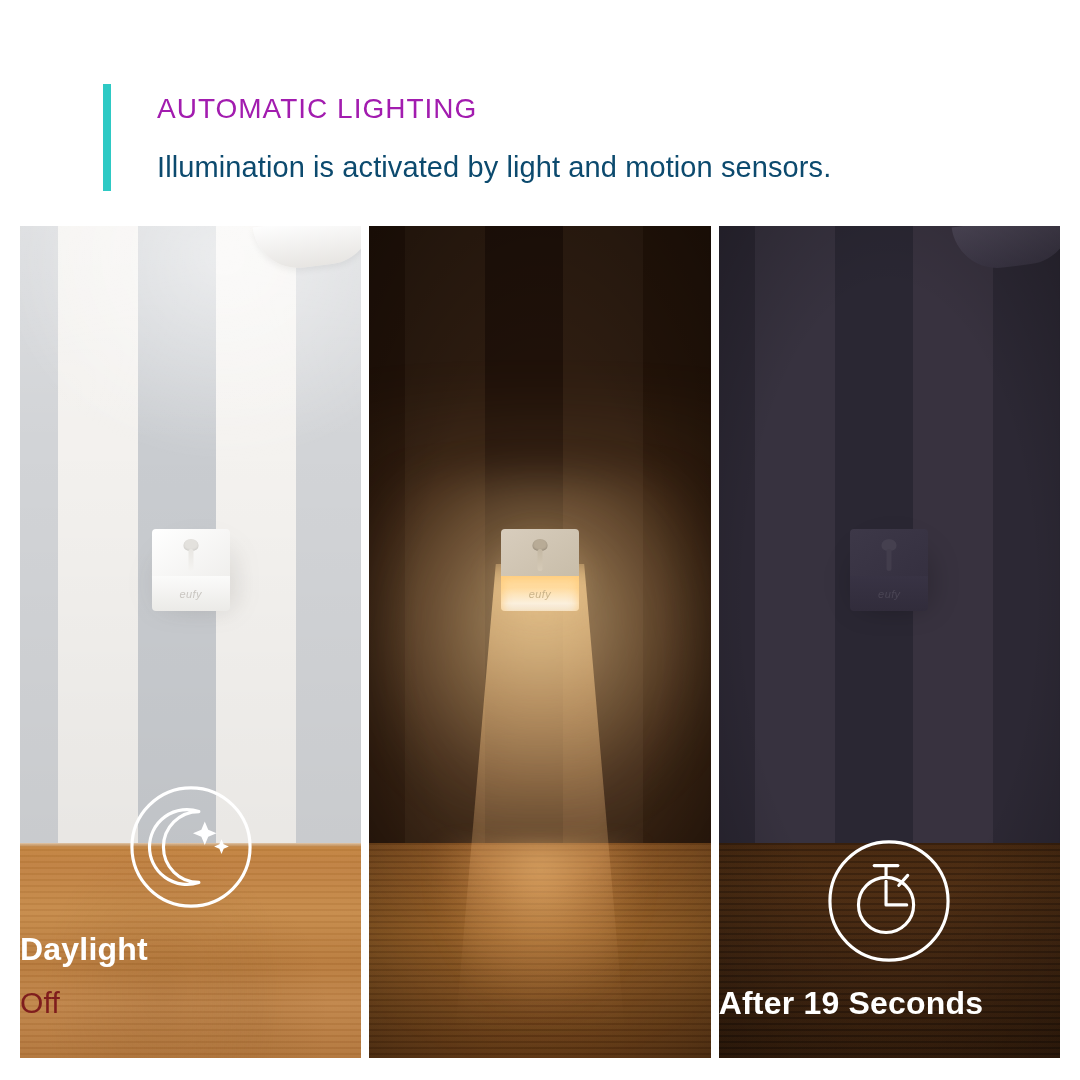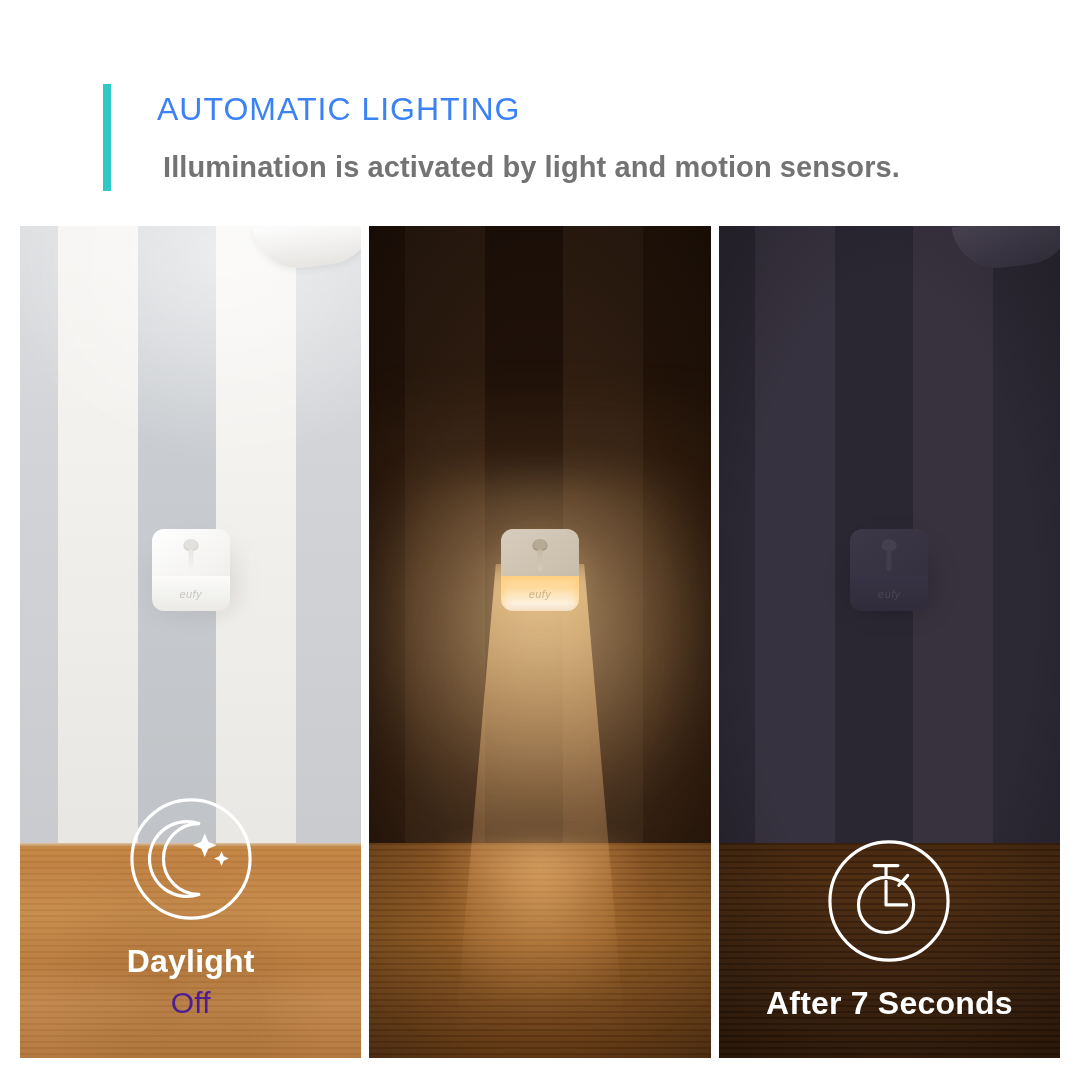--- a/index.html
+++ b/index.html
@@ -20,33 +20,33 @@
   }
   #accent-bar {
     position:absolute;
     left:103px; top:84px;
     width:8px; height:107px;
     background:#2ec9c4;
   }
   #header-title {
     position:absolute;
     left:157px; top:84px;
-    font-size:32px;
+    font-size:28px;
     letter-spacing:1.0px;
     font-weight:400;
-    color:#3b82f6;
+    color:#a21caf;
     line-height:50px;
     white-space:nowrap;
   }
   #header-subtitle {
     position:absolute;
-    left:163px; top:148px;
+    left:157px; top:148px;
     font-size:29px;
-    font-weight:700;
-    color:#737373;
+    font-weight:400;
+    color:#0c4a6e;
     line-height:38px;
     letter-spacing:0.1px;
     white-space:nowrap;
   }
 
   
   #panels {
     position:absolute;
     left:20px; top:226px;
     width:1040px; height:832px;
@@ -236,21 +236,21 @@
       rgba(0,0,0,0) 48%, rgba(0,0,0,0.34) 100%);
   }
 
   
   .device {
     position:absolute;
     left:50%;
     top:303px;
     transform:translateX(-50%);
     width:78px; height:82px;
-    border-radius:12px;
+    border-radius:4px;
     overflow:hidden;
   }
   .device-top {
     position:absolute; left:0; right:0; top:0; height:47px;
   }
   .device-bottom {
     position:absolute; left:0; right:0; top:47px; bottom:0;
   }
   .sensor {
     position:absolute;
@@ -305,39 +305,38 @@
   .dev-dark .sensor { background:#45404f; }
   .dev-dark .sensor-stem { background:#423d4c; }
   .dev-dark .brandmark { color:#4a4554; }
   .dev-dark.device-shadow { background:radial-gradient(ellipse at 55% 60%, rgba(0,0,0,0.30) 0%, rgba(0,0,0,0) 72%); filter:blur(10px); }
 
   
   .caption {
     position:absolute;
     left:0; right:0;
     bottom:36px;
-    text-align:center;
   }
   .caption-icon {
     display:block;
     margin:0 auto 20px auto;
     width:126px; height:126px;
   }
   .caption-title {
     font-size:32px;
     font-weight:700;
     color:#ffffff;
     line-height:38px;
     letter-spacing:0.2px;
   }
   .caption-sub {
-    margin-top:4px;
+    margin-top:16px;
     font-size:30px;
     font-weight:400;
-    color:#4c1d95;
+    color:#7f1d1d;
     line-height:38px;
     letter-spacing:0.2px;
   }
 </style>
 </head>
 <body>
 
 <div id="header">
   <div id="accent-bar"></div>
   <div id="header-title">AUTOMATIC LIGHTING</div>
@@ -429,17 +428,17 @@
 
     <div class="caption">
       <svg class="caption-icon" viewBox="0 0 128 128">
         <circle cx="64" cy="64" r="60" fill="none" stroke="#ffffff" stroke-width="3.2"></circle>
         <circle cx="61" cy="68" r="28" fill="none" stroke="#ffffff" stroke-width="3.2"></circle>
         <line x1="61" y1="28" x2="61" y2="40" stroke="#ffffff" stroke-width="3.2" stroke-linecap="round"></line>
         <line x1="49" y1="28" x2="73" y2="28" stroke="#ffffff" stroke-width="3.2" stroke-linecap="round"></line>
         <line x1="83" y1="38" x2="74" y2="48" stroke="#ffffff" stroke-width="3.2" stroke-linecap="round"></line>
         <path d="M61 44 L61 68 L82 68" fill="none" stroke="#ffffff" stroke-width="3.2" stroke-linecap="round" stroke-linejoin="round"></path>
       </svg>
-      <div class="caption-title">After 7 Seconds</div>
+      <div class="caption-title">After 19 Seconds</div>
     </div>
   </div>
 
 </div>
 
 </body></html>

